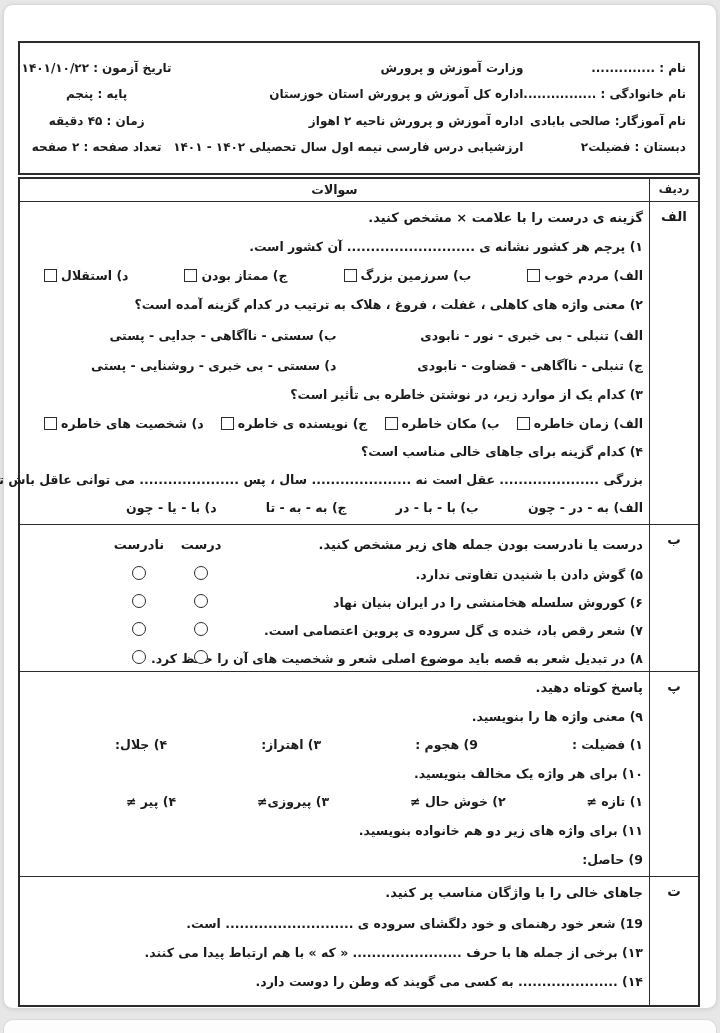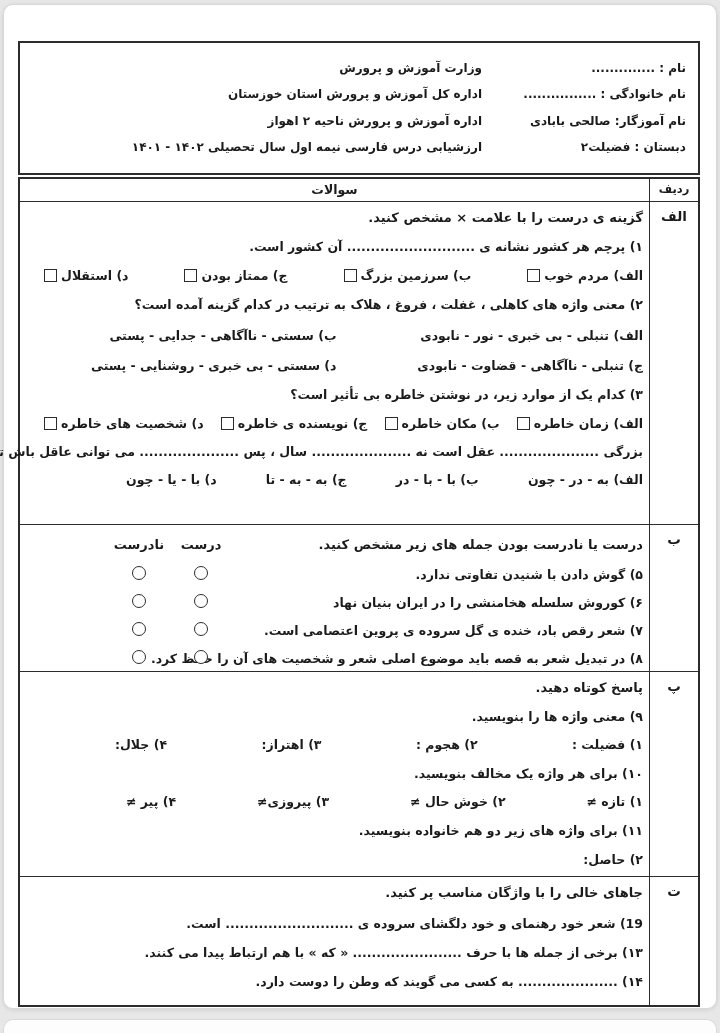--- a/index.html
+++ b/index.html
@@ -78,20 +78,26 @@
       <div class="hline">نام خانوادگی : ................</div>
       <div class="hline">نام آموزگار: صالحی بابادی</div>
       <div class="hline">دبستان : فضیلت۲</div>
     </div>
     <div class="hcol org">
       <div class="hline">وزارت آموزش و پرورش</div>
       <div class="hline">اداره کل آموزش و پرورش استان خوزستان</div>
       <div class="hline">اداره آموزش و پرورش ناحیه ۲ اهواز</div>
       <div class="hline">ارزشیابی درس فارسی نیمه اول سال تحصیلی ۱۴۰۲ - ۱۴۰۱</div>
     </div>
+    <div class="hcol exam">
+      <div class="hline">تاریخ آزمون :   ۱۴۰۱/۱۰/۲۲</div>
+      <div class="hline">پایه :  پنجم</div>
+      <div class="hline">زمان : ۴۵ دقیقه</div>
+      <div class="hline">تعداد صفحه :  ۲  صفحه</div>
+    </div>
   </div>
 
   <div class="tablebox">
 
     <div class="thead">
       <div class="rcol">ردیف</div>
       <div class="qhead">سوالات</div>
     </div>
 
     <div class="sec" style="height:322px">
@@ -138,20 +144,21 @@
             </span>
           <span class="opt">
               <span>ج) نویسنده ی خاطره</span>
               <span class="cbx"></span>
             </span>
           <span class="opt">
               <span>د) شخصیت های خاطره</span>
               <span class="cbx"></span>
             </span>
         </div>
+        <div class="ln" style="height:28px">۴) کدام گزینه برای جاهای خالی مناسب است؟</div>
         <div class="ln" style="height:28px">بزرگی ..................... عقل است نه ..................... سال ، پس ..................... می توانی عاقل باش تا بزرگ شوی.</div>
         <div class="optrow pad100" style="height:28px">
           <span class="opt">الف) به - در - چون</span>
           <span class="opt">ب) با - با - در</span>
           <span class="opt">ج) به - به - تا</span>
           <span class="opt">د) با - یا - چون</span>
         </div>
       </div>
     </div>
 
@@ -186,34 +193,34 @@
       </div>
     </div>
 
     <div class="sec" style="height:204px">
       <div class="rcol">پ</div>
       <div class="secbody">
         <div class="ln t">پاسخ کوتاه دهید.</div>
         <div class="ln" style="height:28px">۹) معنی واژه ها را بنویسید.</div>
         <div class="optrow pad85">
           <span class="opt">۱) فضیلت :</span>
-          <span class="opt">۲) هجوم :</span>
+          <span class="opt">9) هجوم :</span>
           <span class="opt">۳) اهتراز:</span>
           <span class="opt">۴) جلال:</span>
         </div>
         <div class="ln" style="height:28px">۱۰) برای هر واژه یک مخالف بنویسید.</div>
         <div class="optrow pad100">
           <span class="opt">۱) تازه ≠</span>
           <span class="opt">۲) خوش حال ≠</span>
           <span class="opt">۳) پیروزی≠</span>
           <span class="opt">۴) پیر ≠</span>
         </div>
         <div class="ln">۱۱) برای واژه های زیر دو هم خانواده بنویسید.</div>
         <div class="optrow2" style="height:28px">
-          <span class="o">۲) حاصل:</span>
+          <span class="o">9) حاصل:</span>
         </div>
       </div>
     </div>
 
     <div class="sec">
       <div class="rcol">ت</div>
       <div class="secbody">
         <div class="ln t" style="height:28px">جاهای خالی را با واژگان مناسب پر کنید.</div>
         <div class="ln">19) شعر خود رهنمای و خود دلگشای سروده ی ........................... است.</div>
         <div class="ln">۱۳) برخی از جمله ها با حرف ....................... « که » با هم ارتباط پیدا می کنند.</div>

